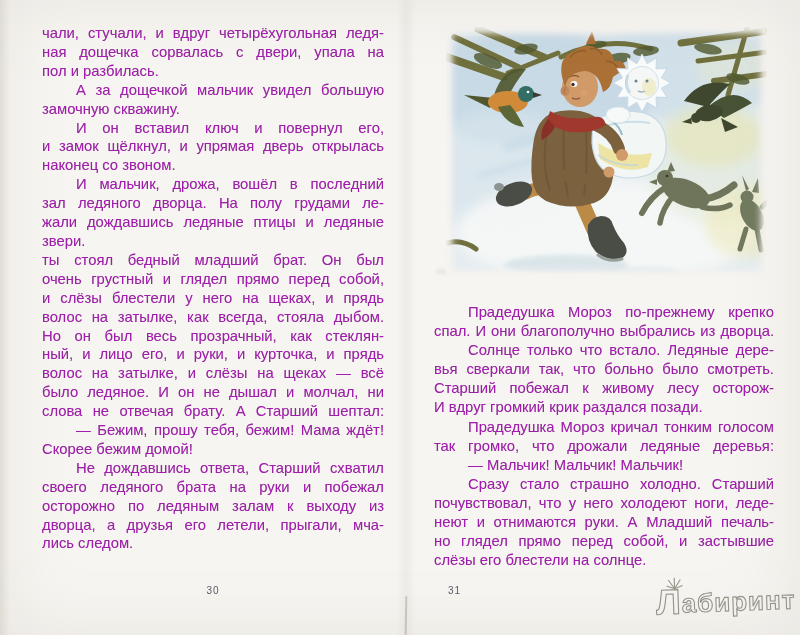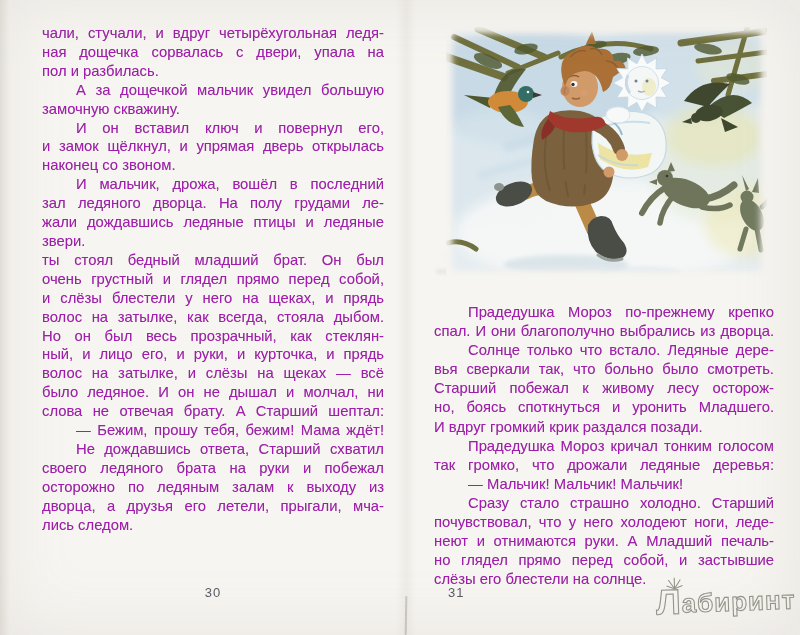--- a/index.html
+++ b/index.html
@@ -16,21 +16,21 @@
 
   .text-col{position:absolute;color:#a21caf;font-size:14.8px;
          text-shadow:0 0 .5px rgba(80,78,70,.35);}
   .text-col.left{left:42px;top:24px;width:342px;line-height:18.9px;}
   .text-col.right{left:434px;top:288px;width:340px;line-height:19.1px;margin-top:15px;}
   .line{width:100%;box-sizing:border-box;text-align:justify;text-align-last:justify;
          white-space:normal;overflow:hidden;}
   .line.ind{padding-left:34px;}
   .line.end{text-align-last:left;}
 
-  .pagenum{position:absolute;top:585px;font-size:13px;color:#5a5a63;letter-spacing:1px;}
+  .pagenum{position:absolute;top:585px;font-size:10px;color:#5a5a63;letter-spacing:1px;}
   .pagenum.p-left{left:42px;width:342px;text-align:center;}
   .pagenum.p-right{left:434px;width:340px;text-align:left;transform:translateX(14px);}
 
   .illus{position:absolute;left:446px;top:27px;width:321px;height:250px;border-radius:5px;
          overflow:hidden;}
   .illus svg{display:block;filter:saturate(.92) contrast(.97);}
   .illus-fade{position:absolute;left:446px;top:27px;width:321px;height:250px;border-radius:5px;
          pointer-events:none;box-shadow:inset 0 0 9px 5px #f7f5f1;}
 
   .bleed{position:absolute;height:5px;border-radius:2px;filter:blur(1.6px);opacity:.5;
@@ -71,20 +71,21 @@
         <div class="line">ты стоял бедный младший брат. Он был</div>
         <div class="line">очень грустный и глядел прямо перед собой,</div>
         <div class="line">и слёзы блестели у него на щеках, и прядь</div>
         <div class="line">волос на затылке, как всегда, стояла дыбом.</div>
         <div class="line">Но он был весь прозрачный, как стеклян-</div>
         <div class="line">ный, и лицо его, и руки, и курточка, и прядь</div>
         <div class="line">волос на затылке, и слёзы на щеках — всё</div>
         <div class="line">было ледяное. И он не дышал и молчал, ни</div>
         <div class="line">слова не отвечая брату. А Старший шептал:</div>
         <div class="line ind">— Бежим, прошу тебя, бежим! Мама ждёт!</div>
+        <div class="line end">Скорее бежим домой!</div>
         <div class="line ind">Не дождавшись ответа, Старший схватил</div>
         <div class="line">своего ледяного брата на руки и побежал</div>
         <div class="line">осторожно по ледяным залам к выходу из</div>
         <div class="line">дворца, а друзья его летели, прыгали, мча-</div>
         <div class="line end">лись следом.</div>
     </div>
     <div class="pagenum p-left">30</div>
   </div>
 
   <div>
@@ -264,21 +265,20 @@
       </svg>
     </div>
     <div class="illus-fade"></div>
 
     <div class="text-col right">
       <div class="line ind">Прадедушка Мороз по-прежнему крепко</div>
         <div class="line">спал. И они благополучно выбрались из дворца.</div>
         <div class="line ind">Солнце только что встало. Ледяные дере-</div>
         <div class="line">вья сверкали так, что больно было смотреть.</div>
         <div class="line">Старший побежал к живому лесу осторож-</div>
-        <div class="line">но, боясь споткнуться и уронить Младшего.</div>
         <div class="line end">И вдруг громкий крик раздался позади.</div>
         <div class="line ind">Прадедушка Мороз кричал тонким голосом</div>
         <div class="line">так громко, что дрожали ледяные деревья:</div>
         <div class="line ind end">— Мальчик! Мальчик! Мальчик!</div>
         <div class="line ind">Сразу стало страшно холодно. Старший</div>
         <div class="line">почувствовал, что у него холодеют ноги, леде-</div>
         <div class="line">неют и отнимаются руки. А Младший печаль-</div>
         <div class="line">но глядел прямо перед собой, и застывшие</div>
         <div class="line end">слёзы его блестели на солнце.</div>
     </div>

